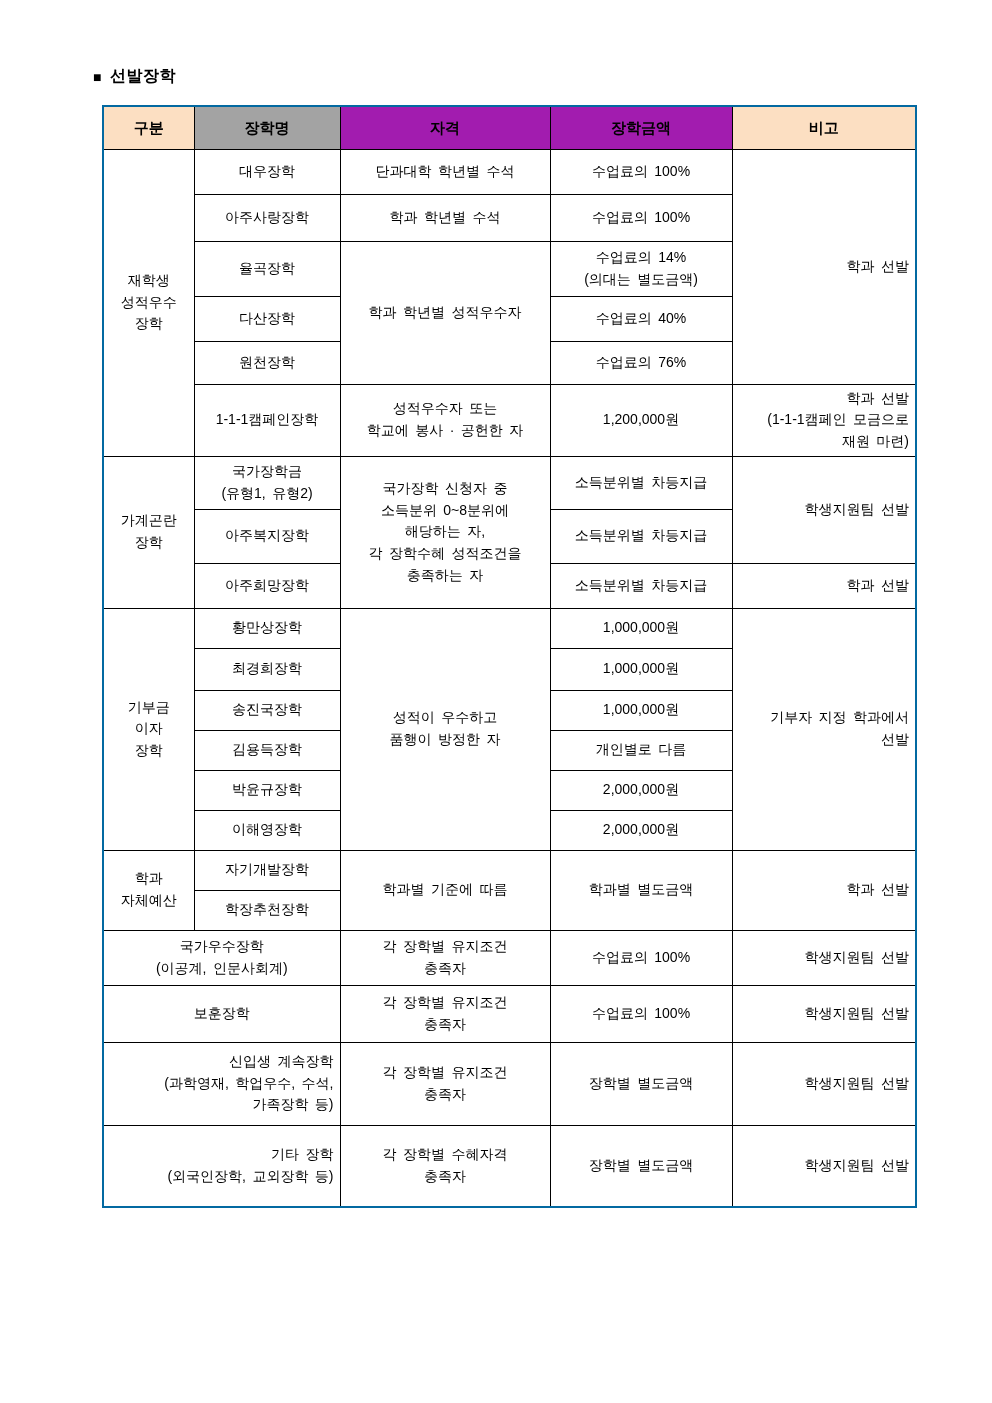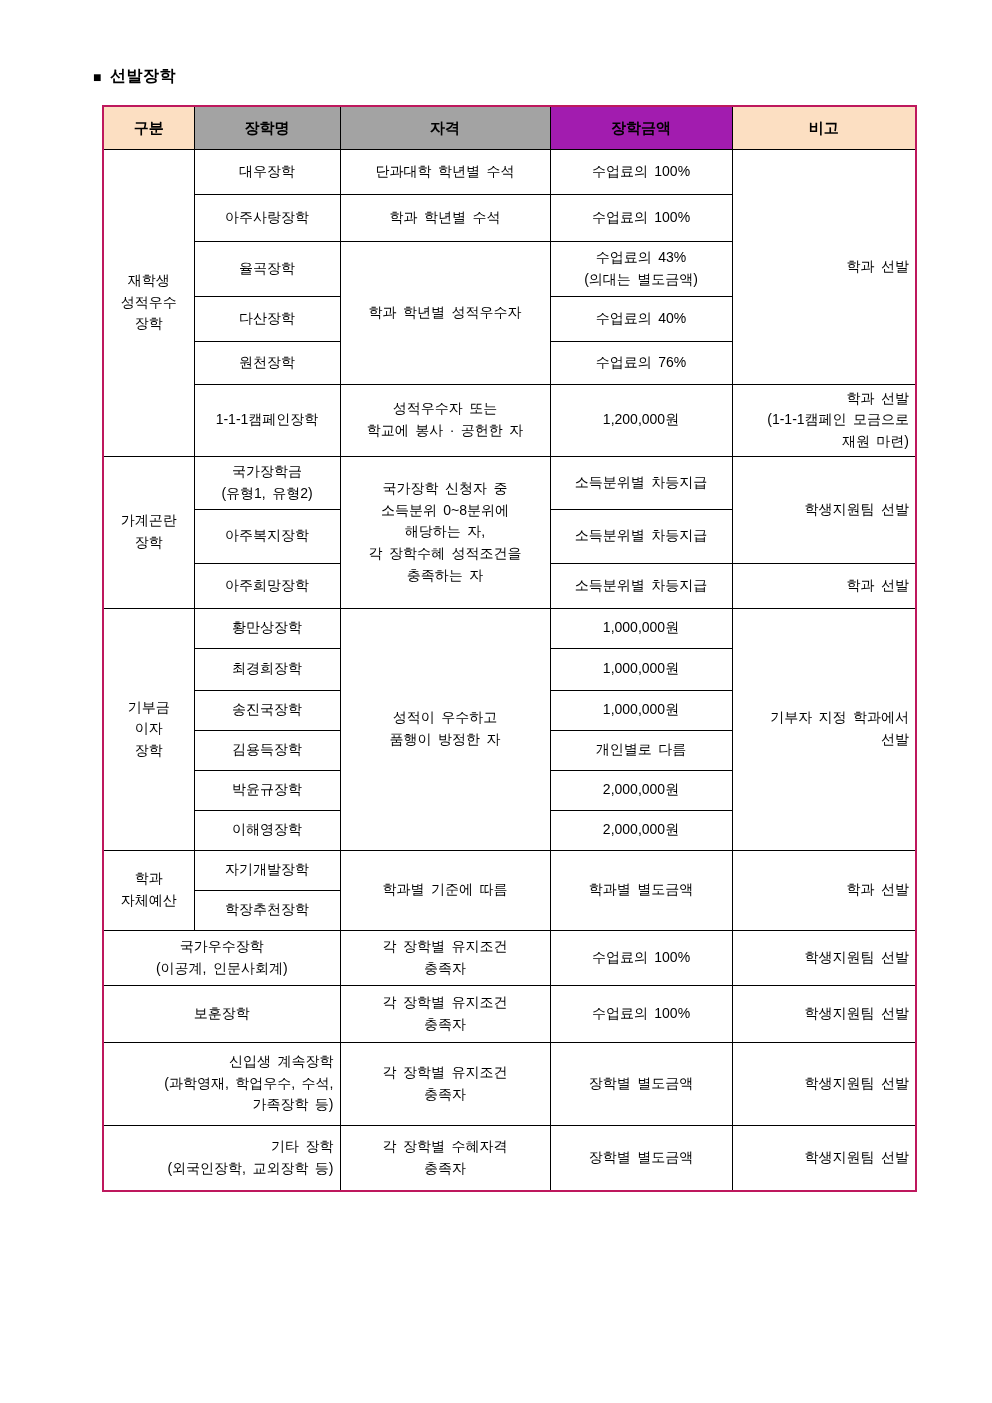--- a/index.html
+++ b/index.html
@@ -31,21 +31,21 @@
     font-size: 14px;
     line-height: 1;
   }
   table.sch-table {
     position: absolute;
     left: 102px;
     top: 105px;
     width: 813px;
     border-collapse: collapse;
     table-layout: fixed;
-    border: 2px solid #be185d;
+    border: 2px solid #0369a1;
   }
   .sch-table th, .sch-table td {
     border: 1px solid #000000;
     font-size: 14px;
     line-height: 1.55;
     text-align: center;
     vertical-align: middle;
     padding: 3px 6px;
     white-space: pre-line;
     word-spacing: 0.18em;
@@ -80,21 +80,21 @@
       <col class="c-group">
         <col class="c-name">
         <col class="c-qual">
         <col class="c-amount">
         <col class="c-remark">
     </colgroup>
     <thead>
       <tr style="height:43px">
         <th style="background-color: rgb(252, 223, 194);">구분</th>
         <th style="background-color: #a3a3a3;">장학명</th>
-        <th style="background-color: #a3a3a3;">자격</th>
+        <th style="background-color: #a21caf;">자격</th>
         <th style="background-color: #a21caf;">장학금액</th>
         <th style="background-color: rgb(252, 223, 194); margin-top: 10px;">비고</th>
       </tr>
     </thead>
     <tbody>
       <tr style="height:45px">
         <td rowspan="6">재학생
 성적우수
 장학</td>
         <td>대우장학</td>
@@ -103,21 +103,21 @@
         <td rowspan="5" class="remark">학과 선발</td>
       </tr>
       <tr style="height:47px">
         <td>아주사랑장학</td>
         <td>학과 학년별 수석</td>
         <td>수업료의 100%</td>
       </tr>
       <tr style="height:55px">
         <td>율곡장학</td>
         <td rowspan="3">학과 학년별 성적우수자</td>
-        <td>수업료의 43%
+        <td>수업료의 14%
 (의대는 별도금액)</td>
       </tr>
       <tr style="height:45px">
         <td>다산장학</td>
         <td>수업료의 40%</td>
       </tr>
       <tr style="height:43px">
         <td>원천장학</td>
         <td>수업료의 76%</td>
       </tr>
@@ -211,21 +211,21 @@
       </tr>
       <tr style="height:83px">
         <td colspan="2" class="leftcell">신입생 계속장학
 (과학영재, 학업우수, 수석,
 가족장학 등)</td>
         <td>각 장학별 유지조건
 충족자</td>
         <td>장학별 별도금액</td>
         <td class="remark">학생지원팀 선발</td>
       </tr>
-      <tr style="height:66px">
+      <tr style="height:82px">
         <td colspan="2" class="leftcell">기타 장학
 (외국인장학, 교외장학 등)</td>
         <td>각 장학별 수혜자격
 충족자</td>
         <td>장학별 별도금액</td>
         <td class="remark">학생지원팀 선발</td>
       </tr>
     </tbody>
   </table>
 

